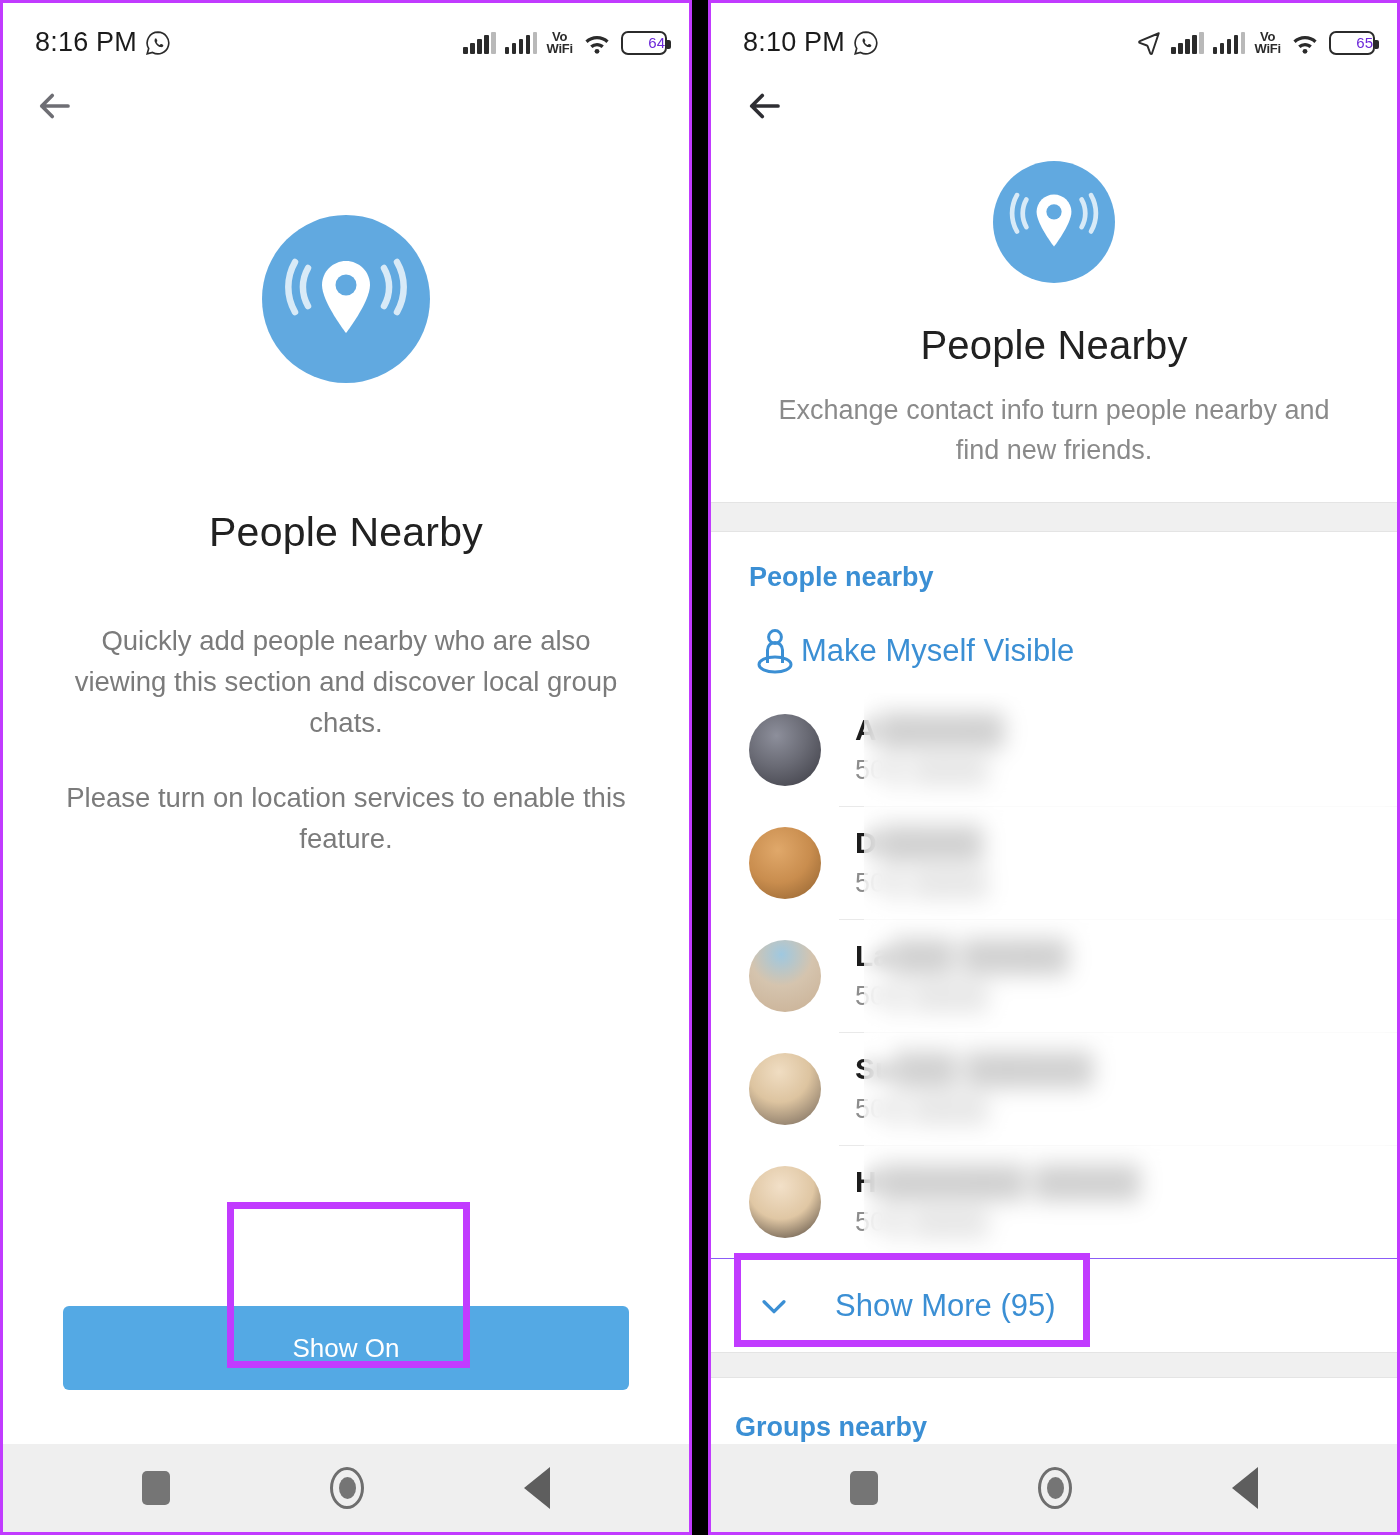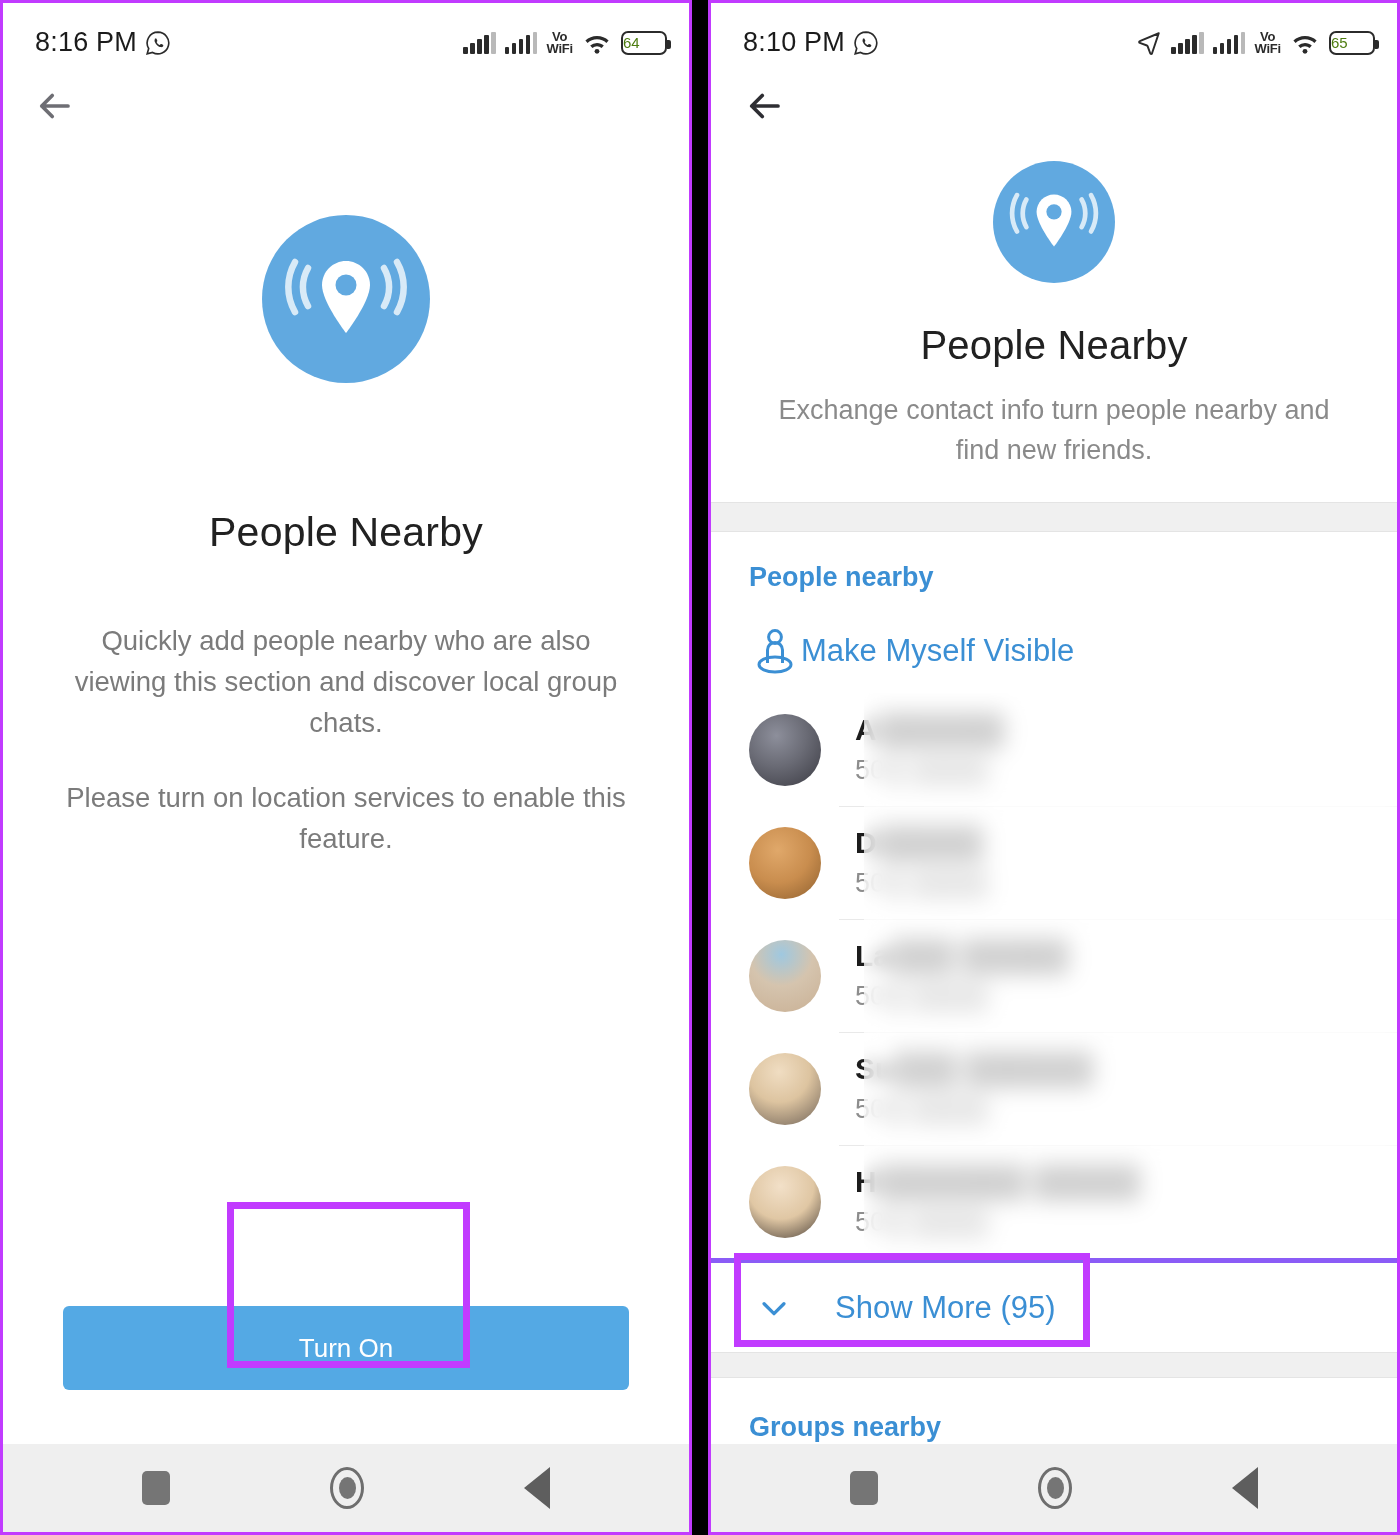--- a/index.html
+++ b/index.html
@@ -52,22 +52,22 @@
   .bars i:nth-child(4) { height: 19px; }
   .bars i:nth-child(5) { height: 22px; background: #b9b9b9; }
 
   .vowifi {
     font-size: 13px; line-height: 12px; color: #2b2b2b;
     text-align: center; font-weight: 600; letter-spacing: -.2px;
   }
   .battery {
     width: 46px; height: 24px; border: 2.5px solid #2b2b2b;
     border-radius: 7px; position: relative;
-    display: flex; align-items: center; justify-content: flex-start;
-    font-size: 15px; color: #4d7c0f; font-weight: 500;
+    display: flex; align-items: center; justify-content: flex-end;
+    font-size: 15px; color: #6d28d9; font-weight: 500;
   }
   .battery::after {
     content: ""; position: absolute; right: -6px; top: 7px;
     width: 4px; height: 9px; background: #2b2b2b; border-radius: 0 2px 2px 0;
   }
   .nav-arrow-icon { width: 26px; height: 26px; }
 
   
   .backbar { height: 82px; display: flex; align-items: center; padding-left: 30px; }
   .back-arrow { width: 42px; height: 42px; }
@@ -178,30 +178,30 @@
     position: absolute; left: 153px; top: 0; width: 539px; height: 100%;
     background: rgba(255,255,255,0.62);
     backdrop-filter: blur(9px);
     -webkit-backdrop-filter: blur(9px);
     pointer-events: none;
   }
   .blur-txt { filter: blur(7px); opacity: .55; }
 
   .showmore-row {
     display: flex; align-items: center; height: 94px; padding-left: 46px;
-    border-top: 5px solid #8b5cf6; cursor: pointer; background: #fff;
+    border-top: 1px solid #8b5cf6; cursor: pointer; background: #fff;
   }
   .chev {
     width: 34px; height: 34px; flex: none;
   }
   .showmore-label { margin-left: 44px; font-size: 31px; color: #3b8fd4; }
 
   .gray-band2 { height: 26px; background: #f0f0f0; border-top: 1px solid #e4e4e4;
                 border-bottom: 1px solid #e4e4e4; }
-  .groups-head { padding: 34px 0 0 38px; font-size: 27px; color: #3b8fd4; font-weight: 700; }
+  .groups-head { padding: 34px 0 0 24px; font-size: 27px; color: #3b8fd4; font-weight: 700; }
 </style>
 </head>
 <body>
 
 <div class="stage">
 
   <div class="panel panel-left">
 
     <div class="statusbar">
       <div class="sb-time">
@@ -265,21 +265,21 @@
       </div>
 
       <div class="title-left">People Nearby</div>
 
       <div class="desc-left">
         <p>Quickly add people nearby who are also viewing this section and discover local group chats.</p>
         <p>Please turn on location services to enable this feature.</p>
       </div>
 
       <div class="turnon-area">
-        <button class="turnon-btn">Turn On</button>
+        <button class="turnon-btn">Show On</button>
       </div>
     </div>
 
     <div class="navbar">
       <div class="nav-square"></div>
       <div class="nav-home">
           <span></span>
         </div>
       <div class="nav-back"></div>
     </div>

